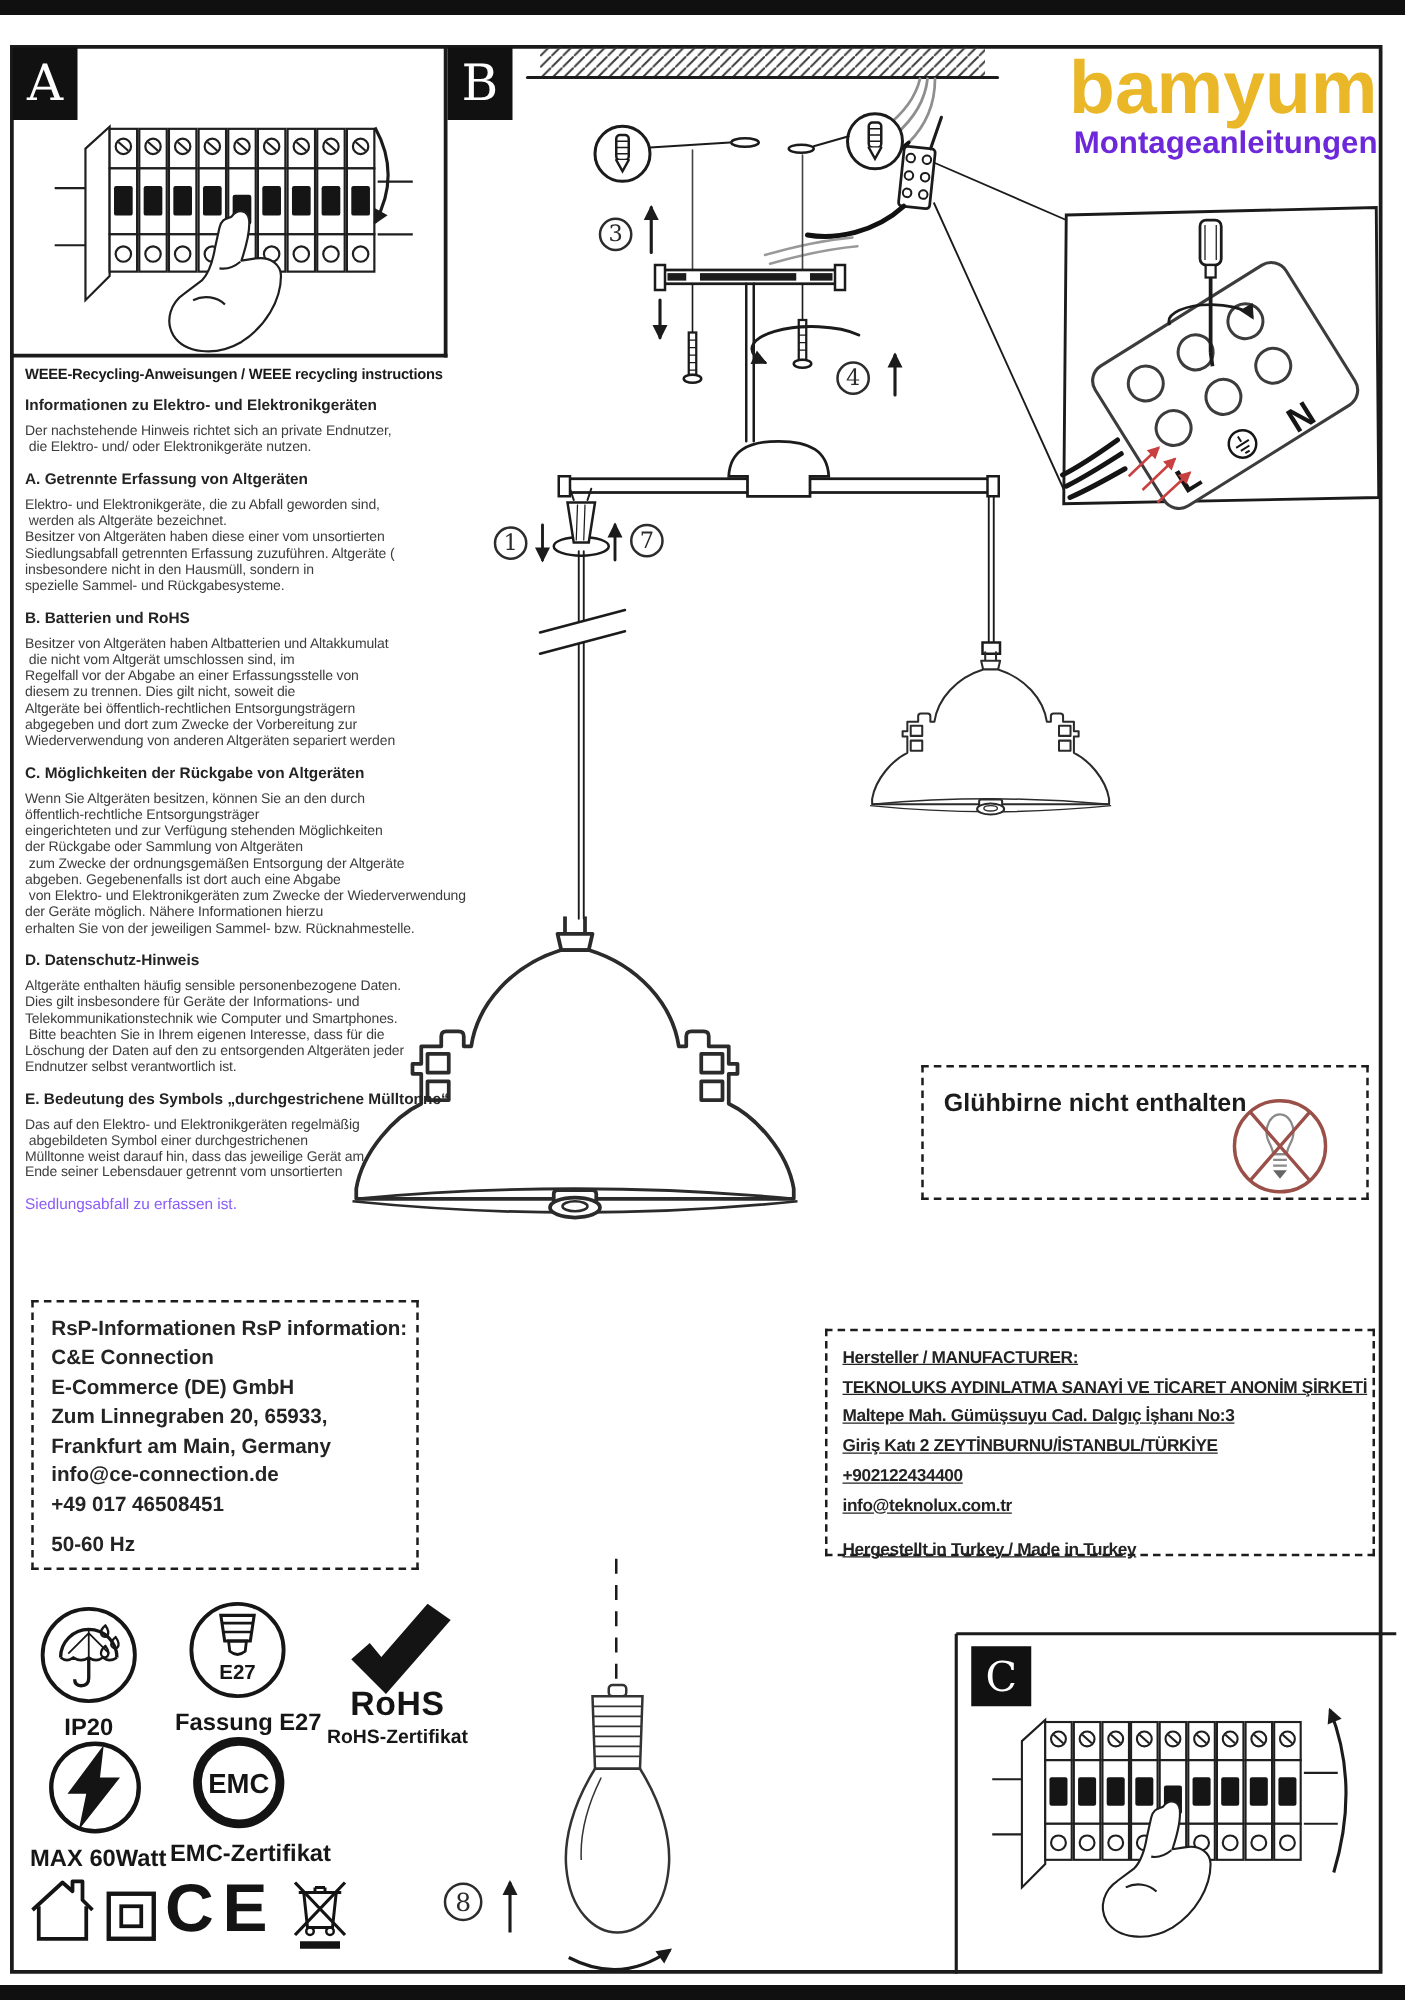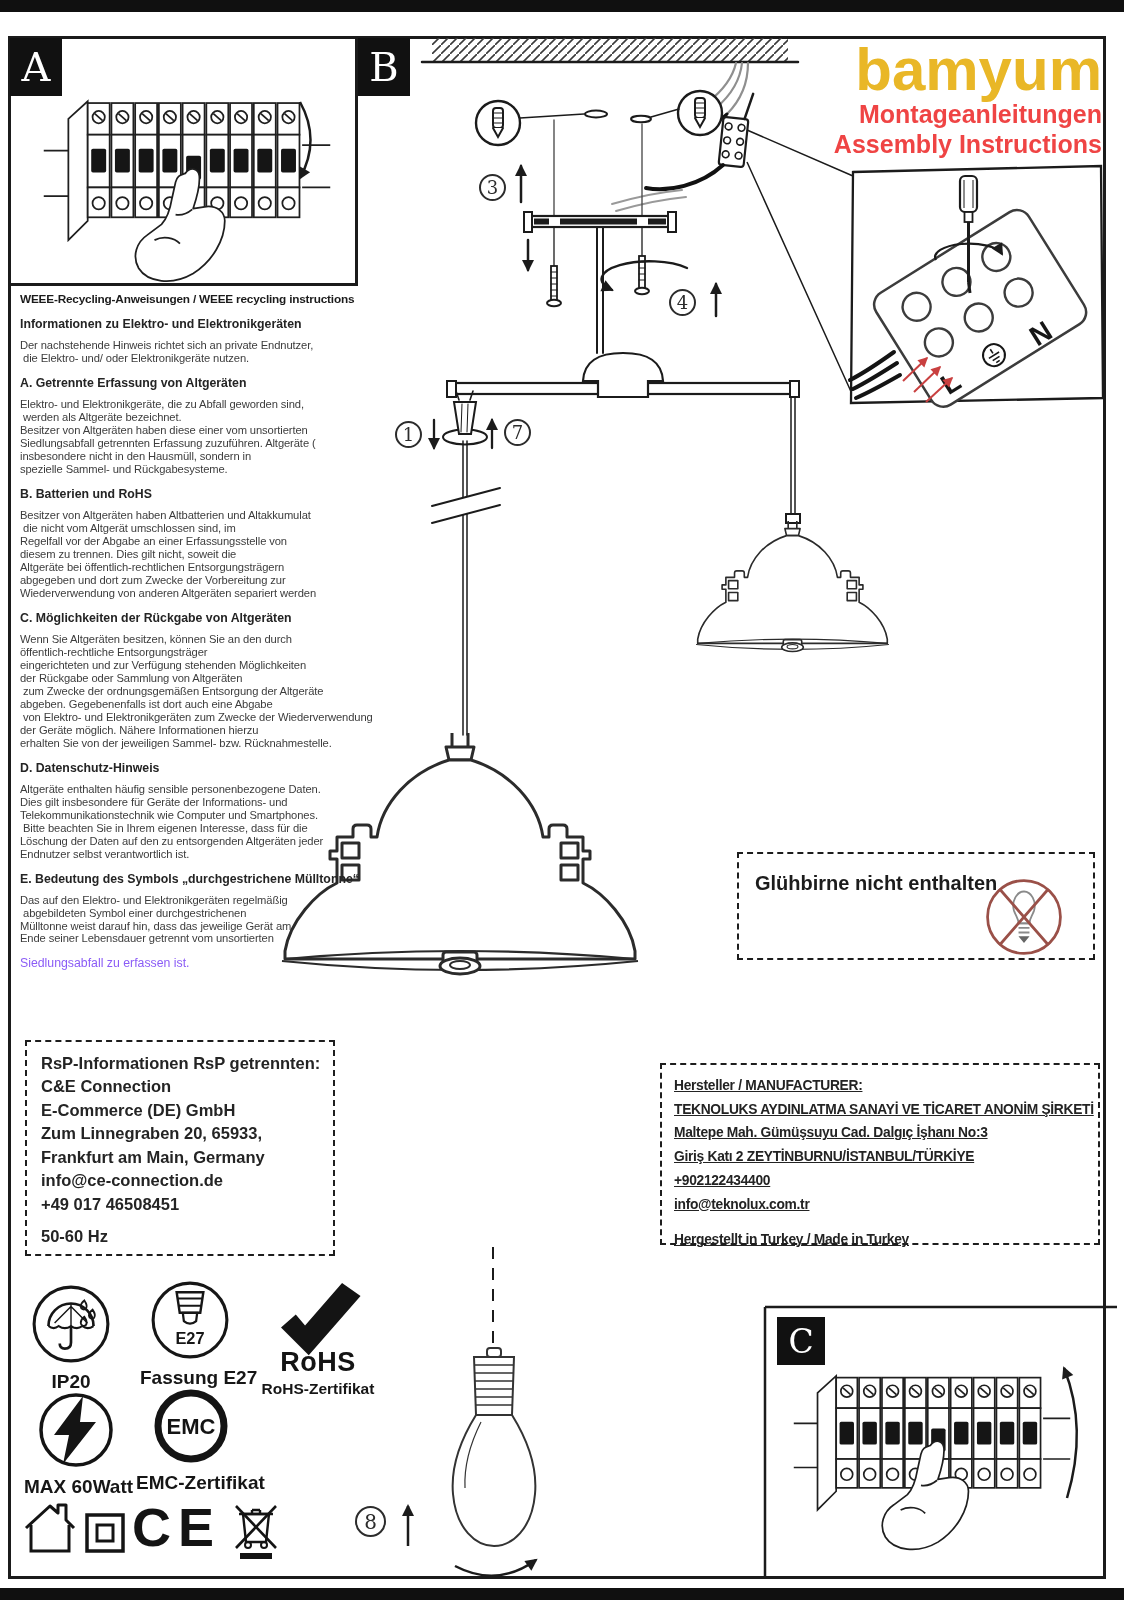--- a/index.html
+++ b/index.html
@@ -13,21 +13,21 @@
   .box-a{left:8px;top:36px;width:350px;height:250px;border-right:3px solid #1b1b1b;border-bottom:3px solid #1b1b1b;box-sizing:border-box;}
   .sec-label{background:#111;color:#fff;font-family:"DejaVu Serif",serif;
              display:flex;align-items:center;justify-content:center;font-weight:400;}
   .lbl-a{left:10px;top:38px;width:52px;height:58px;font-size:40px;}
   .lbl-b{left:358px;top:38px;width:52px;height:58px;font-size:40px;}
   .lbl-c{left:777px;top:1317px;width:48px;height:48px;font-size:33px;}
   .art{left:0;top:0;width:1124px;height:1600px;pointer-events:none;}
   
   .brand{left:806px;top:40px;width:296px;text-align:right;}
   .brand .logo{font-size:60px;font-weight:bold;letter-spacing:0px;color:#E9B727;line-height:1.0;}
-  .brand .sub{font-size:25px;font-weight:600;color:#ef4444;line-height:1.18;}
+  .brand .sub{font-size:25px;font-weight:600;color:#6d28d9;line-height:1.18;}
   
   .weee{left:20px;top:292px;width:372px;}
   .weee .t{font-size:11.8px;font-weight:bold;letter-spacing:-0.2px;white-space:nowrap;color:#1b1b1b;}
   .weee h4{font-size:12.3px;font-weight:bold;color:#242424;margin:11px 0 8px 0;white-space:pre;}
   .weee p{font-size:11.2px;font-weight:500;color:#3c3c3c;line-height:1.16;margin:0;
           white-space:pre;letter-spacing:-0.1px;}
   
   .dashed{border:2px dashed #1d1d1d;box-sizing:border-box;background:#fff;}
   .bulbbox{left:737px;top:852px;width:358px;height:108px;padding:10px 0 0 16px;}
   .bulbbox .bl{font-size:20px;font-weight:600;color:#1c1c1c;line-height:1.95;}
@@ -364,21 +364,20 @@
     </g>
   </svg>
 
   <div class="abs sec-label lbl-a">A</div>
   <div class="abs sec-label lbl-b">B</div>
   <div class="abs sec-label lbl-c">C</div>
 
   <div class="abs brand">
     <div class="logo">bamyum</div>
     <div class="sub">Montageanleitungen</div>
-    <div class="sub">Assembly Instructions</div>
   </div>
 
   <div class="step" style="left:479px;top:174px;">3</div>
   <div class="step" style="left:669px;top:289px;">4</div>
   <div class="step" style="left:395px;top:421px;">1</div>
   <div class="step" style="left:504px;top:419px;">7</div>
   <div class="step" style="left:355px;top:1506px;width:31px;height:31px;font-size:20px;">8</div>
 
   <div class="abs weee">
     <div class="t">WEEE-Recycling-Anweisungen / WEEE recycling instructions</div>
@@ -432,21 +431,21 @@
       <g fill="none" stroke="#8a8a8a" stroke-width="2">
         <path d="M34 38 C31 28 37 17 45 17 C53 17 59 28 56 38 C54 44 51 47 51 52 H39 C39 47 36 44 34 38 Z"></path>
         <path d="M39 52 h12 M39 57 h12 M39 62 h12"></path>
         <path d="M41 67 h8 L45 72 Z" fill="#666" stroke="#666"></path>
       </g>
       <path d="M18 14 L72 76 M72 14 L18 76" stroke="#9A5048" stroke-width="3"></path>
     </svg>
   </div>
 
   <div class="abs dashed rspbox">
-    <div class="rl">RsP-Informationen RsP getrennten:</div>
+    <div class="rl">RsP-Informationen RsP information:</div>
     <div class="rl">C&amp;E Connection</div>
     <div class="rl">E-Commerce (DE) GmbH</div>
     <div class="rl">Zum Linnegraben 20, 65933,</div>
     <div class="rl">Frankfurt am Main, Germany</div>
     <div class="rl">info@ce-connection.de</div>
     <div class="rl">+49 017 46508451</div>
     <div class="rl">50-60 Hz</div>
   </div>
 
   <div class="abs dashed mfrbox">

